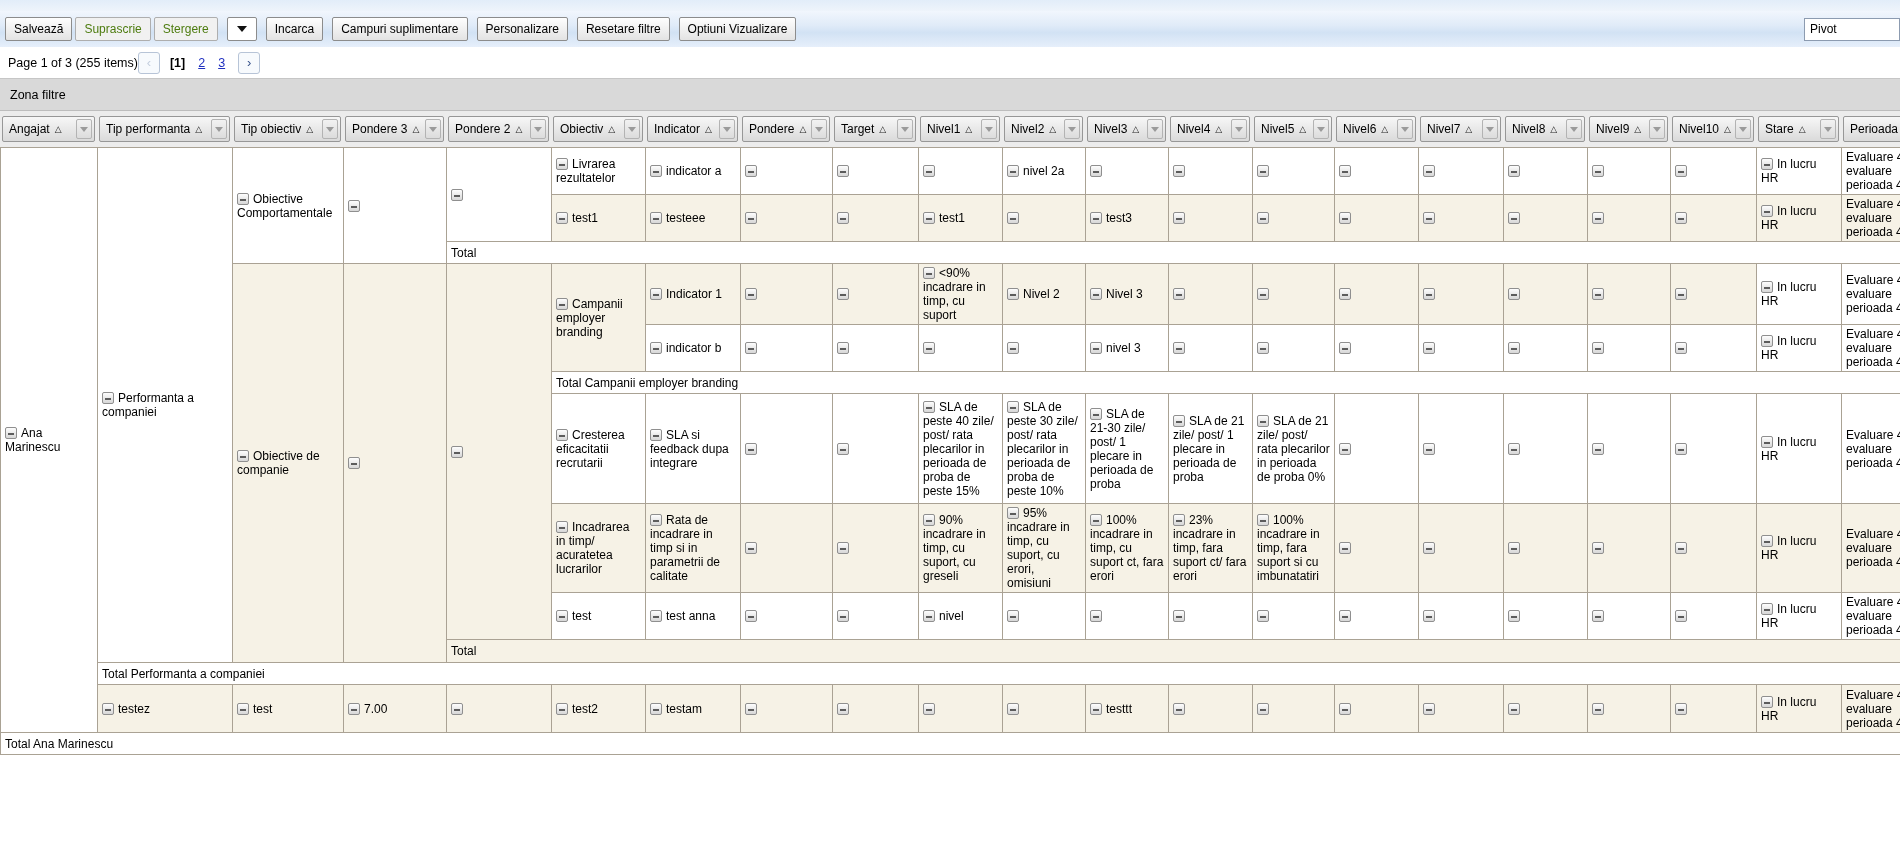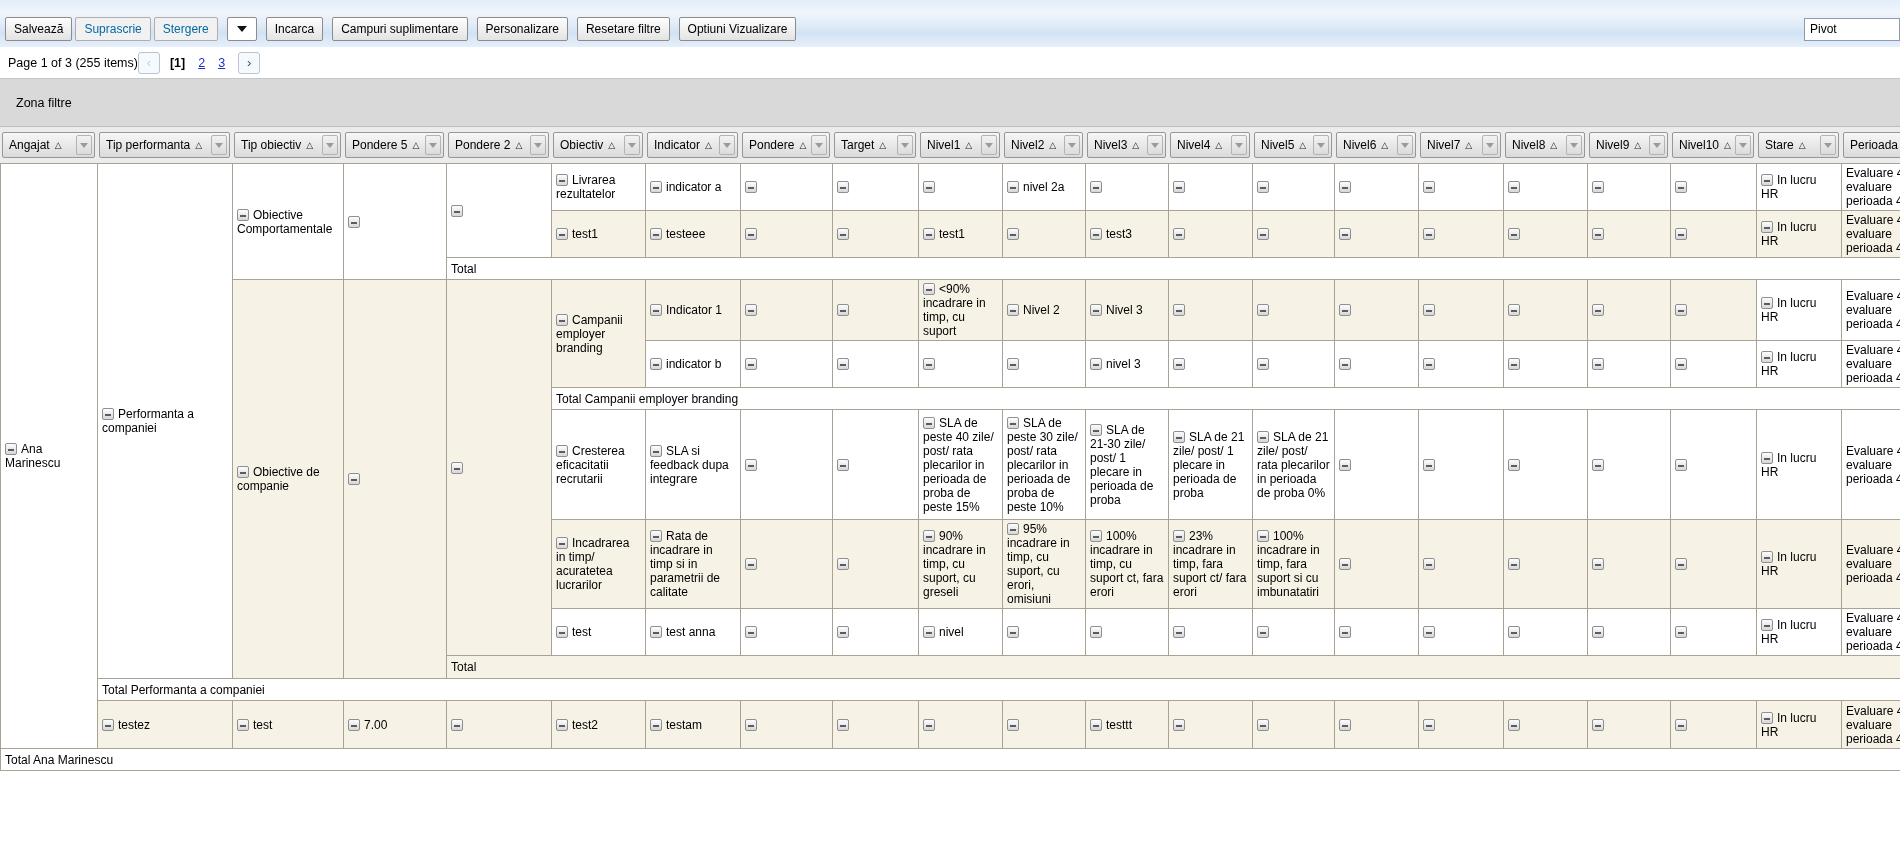--- a/index.html
+++ b/index.html
@@ -26,43 +26,43 @@
     display:flex;align-items:center;padding-left:17px;cursor:pointer;}
   .filterpanel .tri{width:0;height:0;border-left:5px solid transparent;border-right:5px solid transparent;
     border-top:6px solid #333;}
   .filterpanel .lbl{margin-left:12px;font-size:12.5px;color:#8f8f8f;}
 
   
   .toolbar{height:36px;display:flex;align-items:center;padding-left:5px;
     background:linear-gradient(180deg,#f1f6fd 0%,#e0ebf8 40%,#d2e2f4 60%,#e6effb 100%);}
   .tbtn{font-size:12px;padding:4px 8px;margin-right:3px;border:1px solid #8c8c8c;border-radius:2px;
     background:linear-gradient(180deg,#fefefe,#e3e3e3);color:#000;cursor:pointer;white-space:nowrap;}
-  .tbtn.disabled{color:#0369a1;border-color:#aeaeae;background:#f1f1f1;cursor:default;}
+  .tbtn.disabled{color:#4d7c0f;border-color:#aeaeae;background:#f1f1f1;cursor:default;}
   .tbtn.gap{margin-right:9px;}
   .ddbtn{width:30px;height:24px;margin-right:9px;border:1px solid #8c8c8c;border-radius:2px;
     background:#fff;display:flex;align-items:center;justify-content:center;cursor:pointer;}
   .ddbtn .tri{width:0;height:0;border-left:5px solid transparent;border-right:5px solid transparent;
     border-top:6px solid #111;}
   .pivotbox{margin-left:auto;width:96px;height:23px;border:1px solid #8c9bb0;background:#fff;
     font-size:12px;padding:3px 5px;color:#000;}
 
   
   .pager{height:32px;background:#fff;border-bottom:1px solid #c6c6c6;display:flex;align-items:center;
     padding-left:8px;font-size:12.5px;}
   .pager .count{}
   .pgbtn{width:22px;height:22px;border:1px solid #b7c4d7;border-radius:3px;display:flex;align-items:center;
     justify-content:center;font-size:13px;margin-right:10px;background:#f7fafd;}
   .pgbtn.disabled{color:#c3cede;}
   .pgbtn.on{color:#34508a;cursor:pointer;}
   .pgcur{font-weight:bold;margin-right:13px;}
   .pglink{color:#2030c0;text-decoration:underline;margin-right:13px;cursor:pointer;}
 
   
-  .zonefiltre{height:48px;background:#d9d9d9;border-bottom:1px solid #bdbdbd;display:flex;align-items:center;
-    padding-left:16px;font-size:12.5px;}
+  .zonefiltre{height:32px;background:#d9d9d9;border-bottom:1px solid #bdbdbd;display:flex;align-items:center;
+    padding-left:10px;font-size:12.5px;}
   .zonedate{height:30px;background:#ececec;display:flex;align-items:center;padding-left:10px;font-size:12.5px;}
 
   
   .chiprow{height:36px;background:#ececec;display:flex;}
   .chipwrap{height:36px;overflow:hidden;display:flex;align-items:center;flex:none;}
   .chip{height:26px;margin:0 2px;border:1px solid #979797;border-radius:2px;
     background:linear-gradient(180deg,#f7f7f7,#dadada);display:flex;align-items:center;
     padding-left:6px;white-space:nowrap;cursor:pointer;flex:1;}
   .chip .clabel{font-size:12px;color:#000;}
   .chip .sort{font-size:9px;color:#222;margin:0 4px 0 5px;}
@@ -147,21 +147,21 @@
         <div class="chip">
           <span class="clabel">Tip obiectiv</span>
           <span class="sort">△</span>
           <span class="cdd">
             <span class="tri"></span>
           </span>
         </div>
       </div>
     <div class="chipwrap" style="width:103px">
         <div class="chip">
-          <span class="clabel">Pondere 5</span>
+          <span class="clabel">Pondere 3</span>
           <span class="sort">△</span>
           <span class="cdd">
             <span class="tri"></span>
           </span>
         </div>
       </div>
     <div class="chipwrap" style="width:105px">
         <div class="chip">
           <span class="clabel">Pondere 2</span>
           <span class="sort">△</span>

